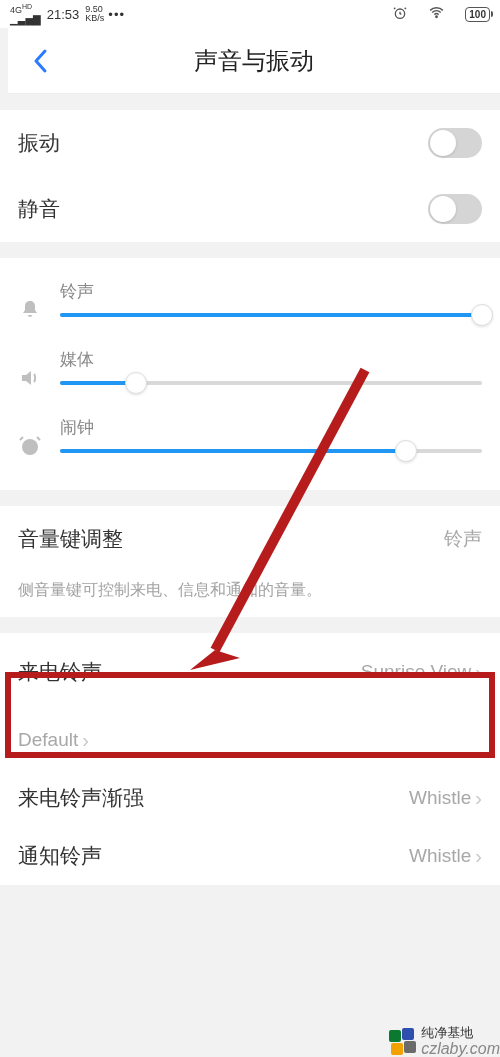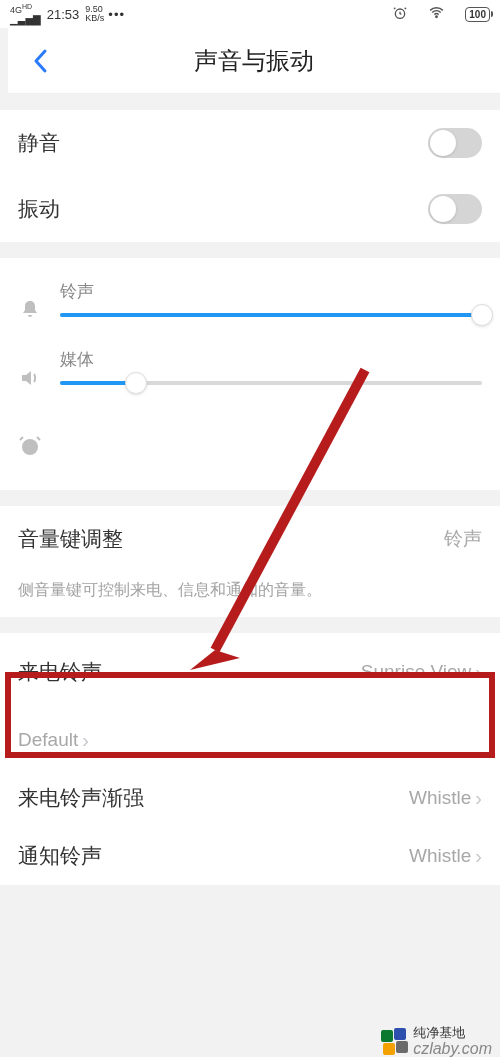--- a/index.html
+++ b/index.html
@@ -152,21 +152,21 @@
       position: absolute;
       border: 6px solid #b71c1c;
       pointer-events: none;
     }
     .arrow-svg {
       position: absolute;
       pointer-events: none;
     }
     .watermark {
       position: absolute;
-      right: 8px;
+      right: 0;
       bottom: 0;
       display: flex;
       align-items: center;
       height: 30px;
       justify-content: flex-end;
     }
     .wm-logo {
       position: relative;
       width: 28px; height: 28px;
     }
@@ -222,27 +222,27 @@
         <polyline points="13,3 4,13 13,23"></polyline>
       </svg>
   </div>
   <div class="header-title">声音与振动</div>
 </div>
 
 <div class="section-gap"></div>
 
 <div class="section">
   <div class="row">
-    <span class="row-label">静音</span>
+    <span class="row-label">振动</span>
     <div class="toggle">
         <div class="toggle-knob"></div>
       </div>
   </div>
   <div class="row">
-    <span class="row-label">振动</span>
+    <span class="row-label">静音</span>
     <div class="toggle">
         <div class="toggle-knob"></div>
       </div>
   </div>
 </div>
 
 <div class="section-gap"></div>
 
 <div class="volumes">
   <div class="volume-row">
@@ -275,20 +275,27 @@
       </div>
     </div>
   </div>
   <div class="volume-row">
     <div class="volume-icon">
       <svg width="24" height="24" viewBox="0 0 24 24" fill="#bfbfbf">
           <circle cx="12" cy="13" r="8"></circle>
           <path d="M5 3L2 6M19 3l3 3" stroke="#bfbfbf" stroke-width="2"></path>
         </svg>
     </div>
+    <div class="volume-body">
+      <div class="volume-label">闹钟</div>
+      <div class="track">
+        <div class="fill" style="width:82%"></div>
+        <div class="thumb" style="left:82%"></div>
+      </div>
+    </div>
   </div>
 </div>
 
 <div class="section-gap"></div>
 
 <div class="section">
   <div class="row">
     <span class="row-label">音量键调整</span>
     <span class="row-value">铃声</span>
   </div>

